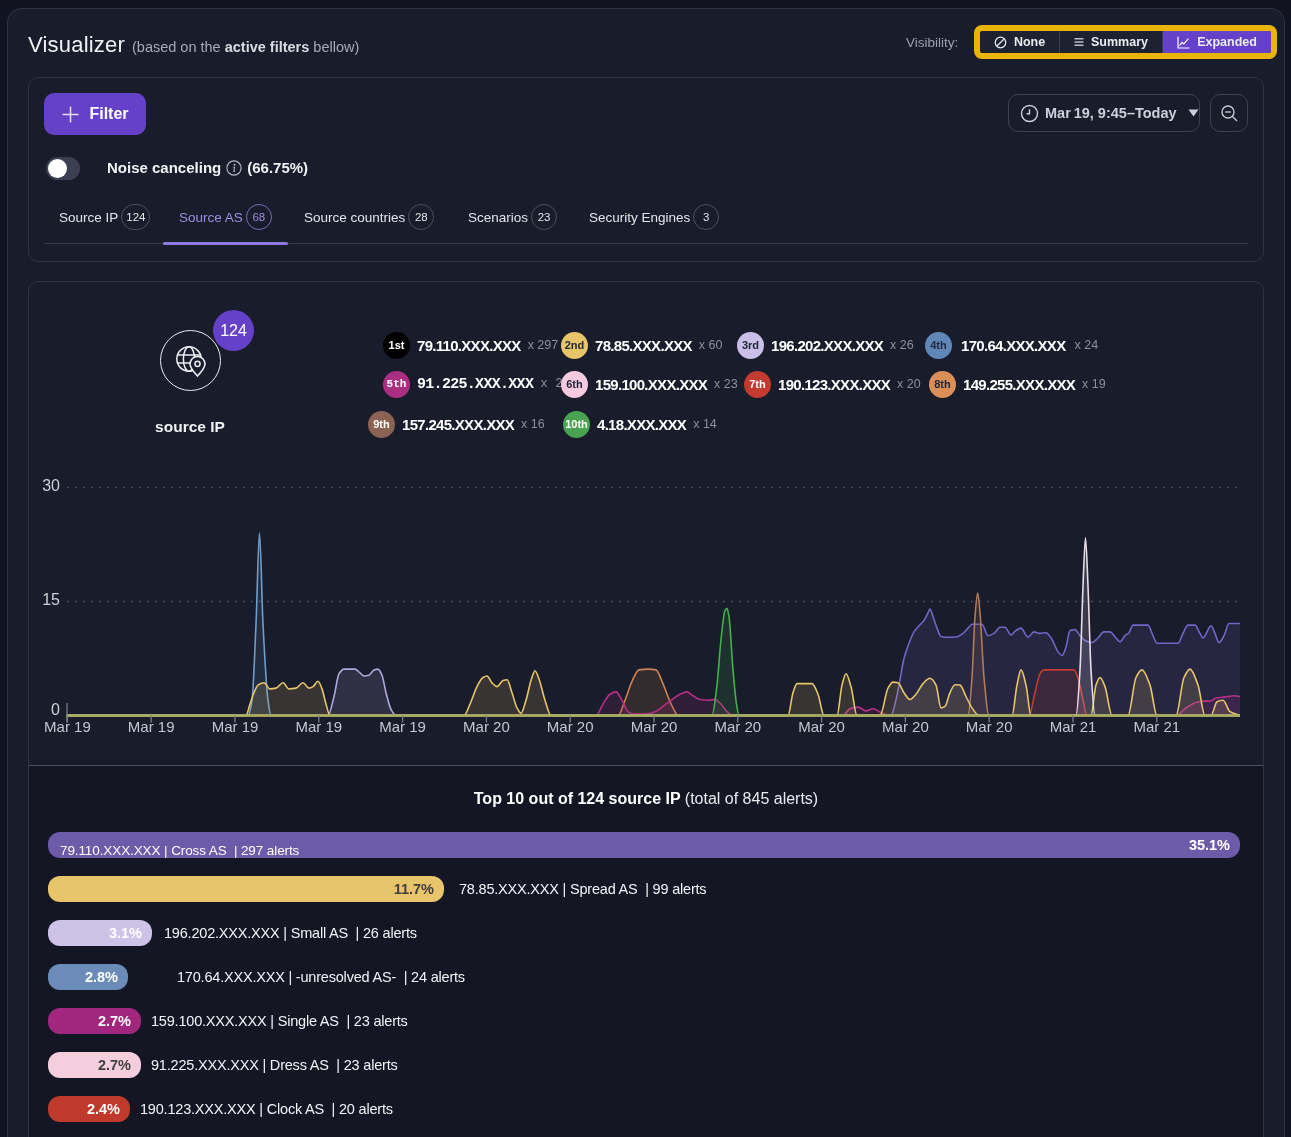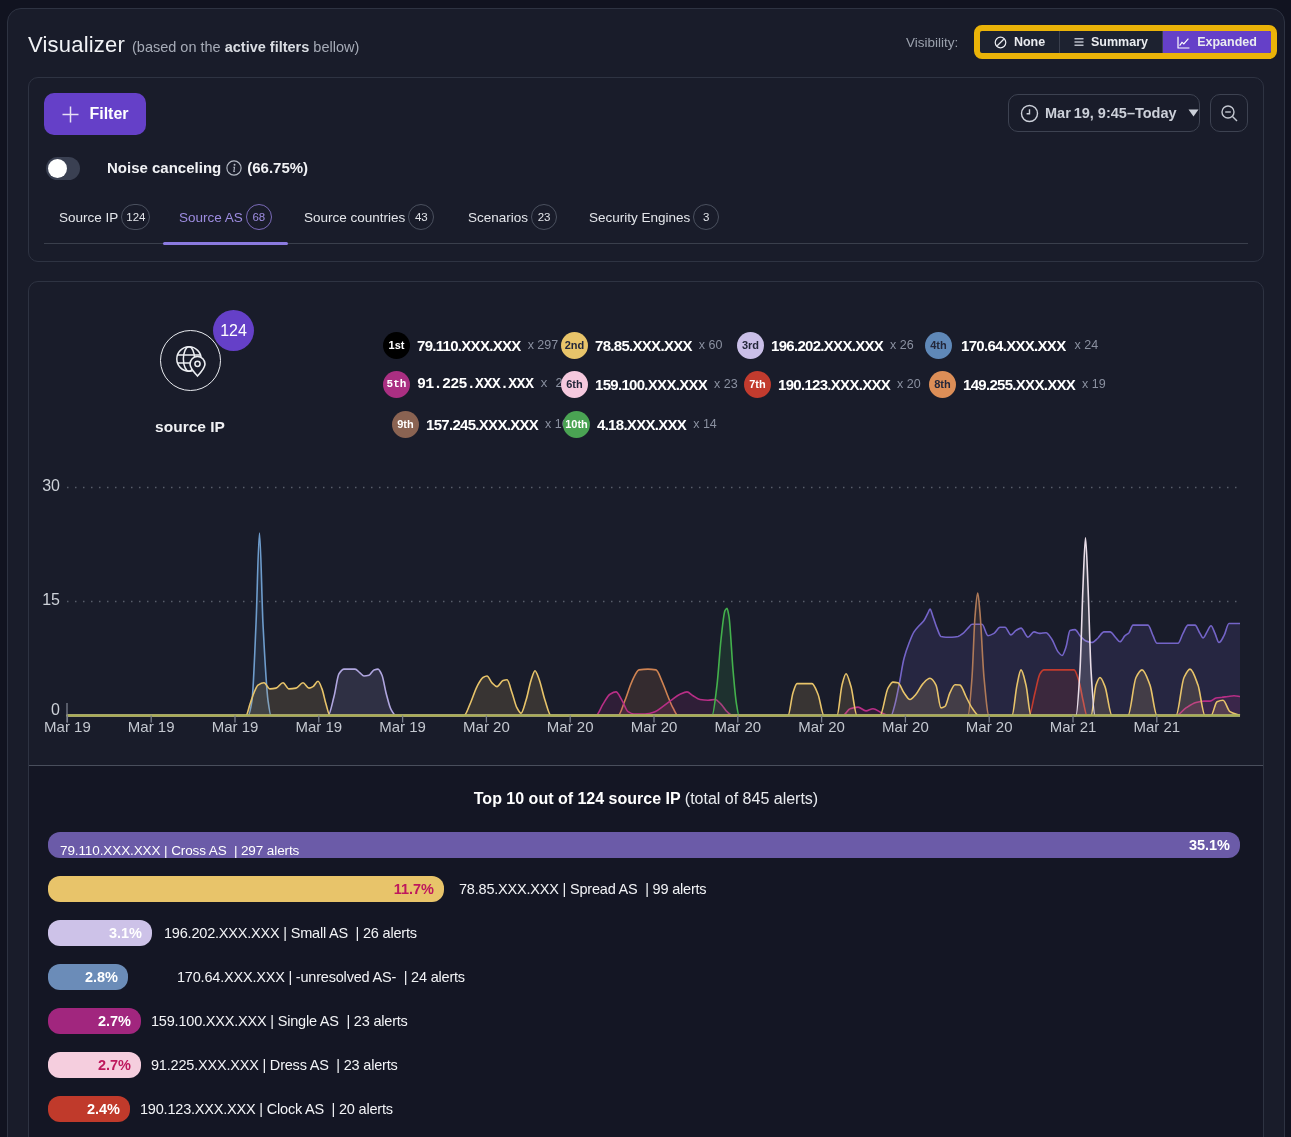--- a/index.html
+++ b/index.html
@@ -67,21 +67,21 @@
 
 #divider { left:29px; top:765px; width:1234px; height:1px; background:#494e5c; }
 #t10bg { left:29px; top:766px; width:1234px; height:371px; background:#141624; }
 #t10title { left:29px; top:790px; width:1234px; text-align:center; font-size:16px;
   color:#fff; font-weight:bold; }
 #t10title span { font-weight:normal; color:#e8eaee; }
 .bar { position:absolute; height:26px; border-radius:12px; display:flex; align-items:flex-end; }
 .bar .inl { font-size:13.5px; color:#fff; padding-left:12px; white-space:nowrap; letter-spacing:-0.1px; }
 .bar .pct { position:absolute; right:10px; top:0; height:26px; display:flex; align-items:center;
   font-size:14.5px; font-weight:bold; color:#fff; }
-.bar .pct.dark { color:#be185d; }
+.bar .pct.dark { color:#404040; }
 .blabel { position:absolute; height:26px; display:flex; align-items:center;
   font-size:14.5px; color:#f2f3f6; white-space:nowrap; letter-spacing:-0.2px; }
 </style>
 </head>
 <body>
 <div id="stage">
   <div id="outer"></div>
 
   <div class="abs" id="title">Visualizer<span class="sub">(based on the <b>active filters</b> bellow)</span></div>
   <div class="abs" id="vislabel">Visibility:</div>
@@ -130,21 +130,21 @@
   <div class="abs" id="noisetext">Noise canceling
     <svg width="16" height="16" viewBox="0 0 18 18" style="margin-top:1px">
         <circle cx="9" cy="9" r="8" fill="none" stroke="#b4b9c4" stroke-width="1.3"></circle>
         <circle cx="9.6" cy="5.4" r="1.1" fill="#b4b9c4"></circle>
         <path d="M8.2,8.2 L9.6,8.2 L8.8,13 L10,13" fill="none" stroke="#b4b9c4" stroke-width="1.2"></path>
       </svg>
     (66.75%)</div>
 
   <div class="tab" style="left:59px;">Source IP<span class="pill">124</span></div>
   <div class="tab active" style="left:179px;">Source AS<span class="pill">68</span></div>
-  <div class="tab" style="left:304px;">Source countries<span class="pill">43</span></div>
+  <div class="tab" style="left:304px;">Source countries<span class="pill">28</span></div>
   <div class="tab" style="left:468px;">Scenarios<span class="pill">23</span></div>
   <div class="tab" style="left:589px;">Security Engines<span class="pill">3</span></div>
   <div class="abs" id="tabline"></div>
   <div class="abs" id="tabline-active"></div>
 
   <div class="abs" id="cpanel"></div>
   <div class="abs" id="divider"></div>
   <div class="abs" id="t10bg"></div>
 
   <div class="abs" id="circleicon">
@@ -195,21 +195,21 @@
 <div class="lg" style="left:744px;top:370px;">
       <span class="lgb" style="background:#c23b2e;color:#fff;">7th</span>
       <span class="lgip">190.123.XXX.XXX</span>
       <span class="lgx">x 20</span>
     </div>
 <div class="lg" style="left:929px;top:370px;">
       <span class="lgb" style="background:#dc8e57;color:#23273a;">8th</span>
       <span class="lgip">149.255.XXX.XXX</span>
       <span class="lgx">x 19</span>
     </div>
-<div class="lg" style="left:392px;top:410px;">
+<div class="lg" style="left:368px;top:410px;">
       <span class="lgb" style="background:#8a6352;color:#fff;">9th</span>
       <span class="lgip">157.245.XXX.XXX</span>
       <span class="lgx">x 16</span>
     </div>
 <div class="lg" style="left:563px;top:410px;">
       <span class="lgb" style="background:#4aa353;color:#fff;">10th</span>
       <span class="lgip">4.18.XXX.XXX</span>
       <span class="lgx">x 14</span>
     </div>
 

